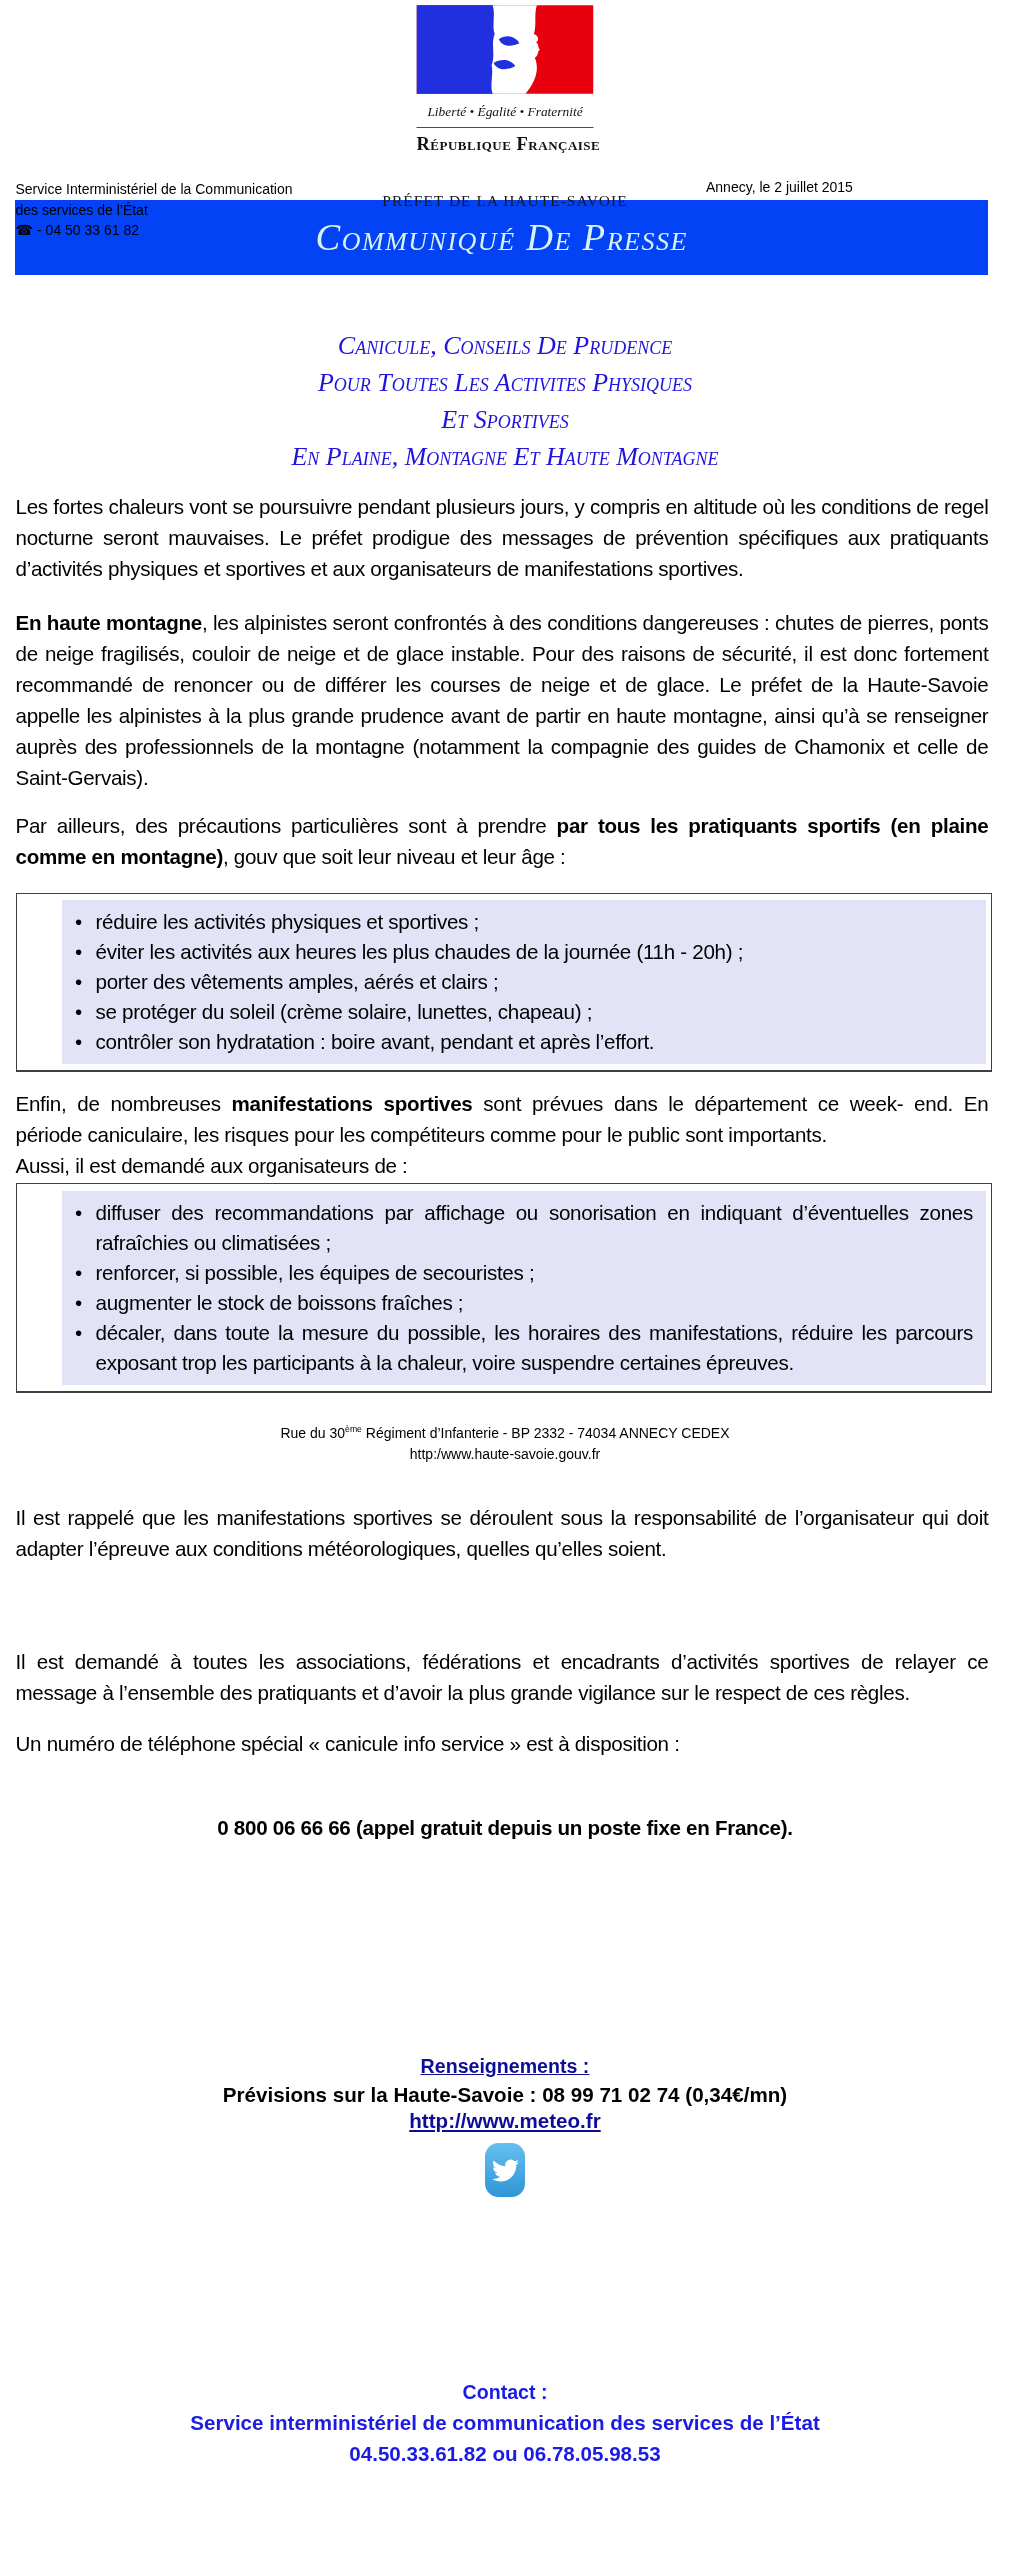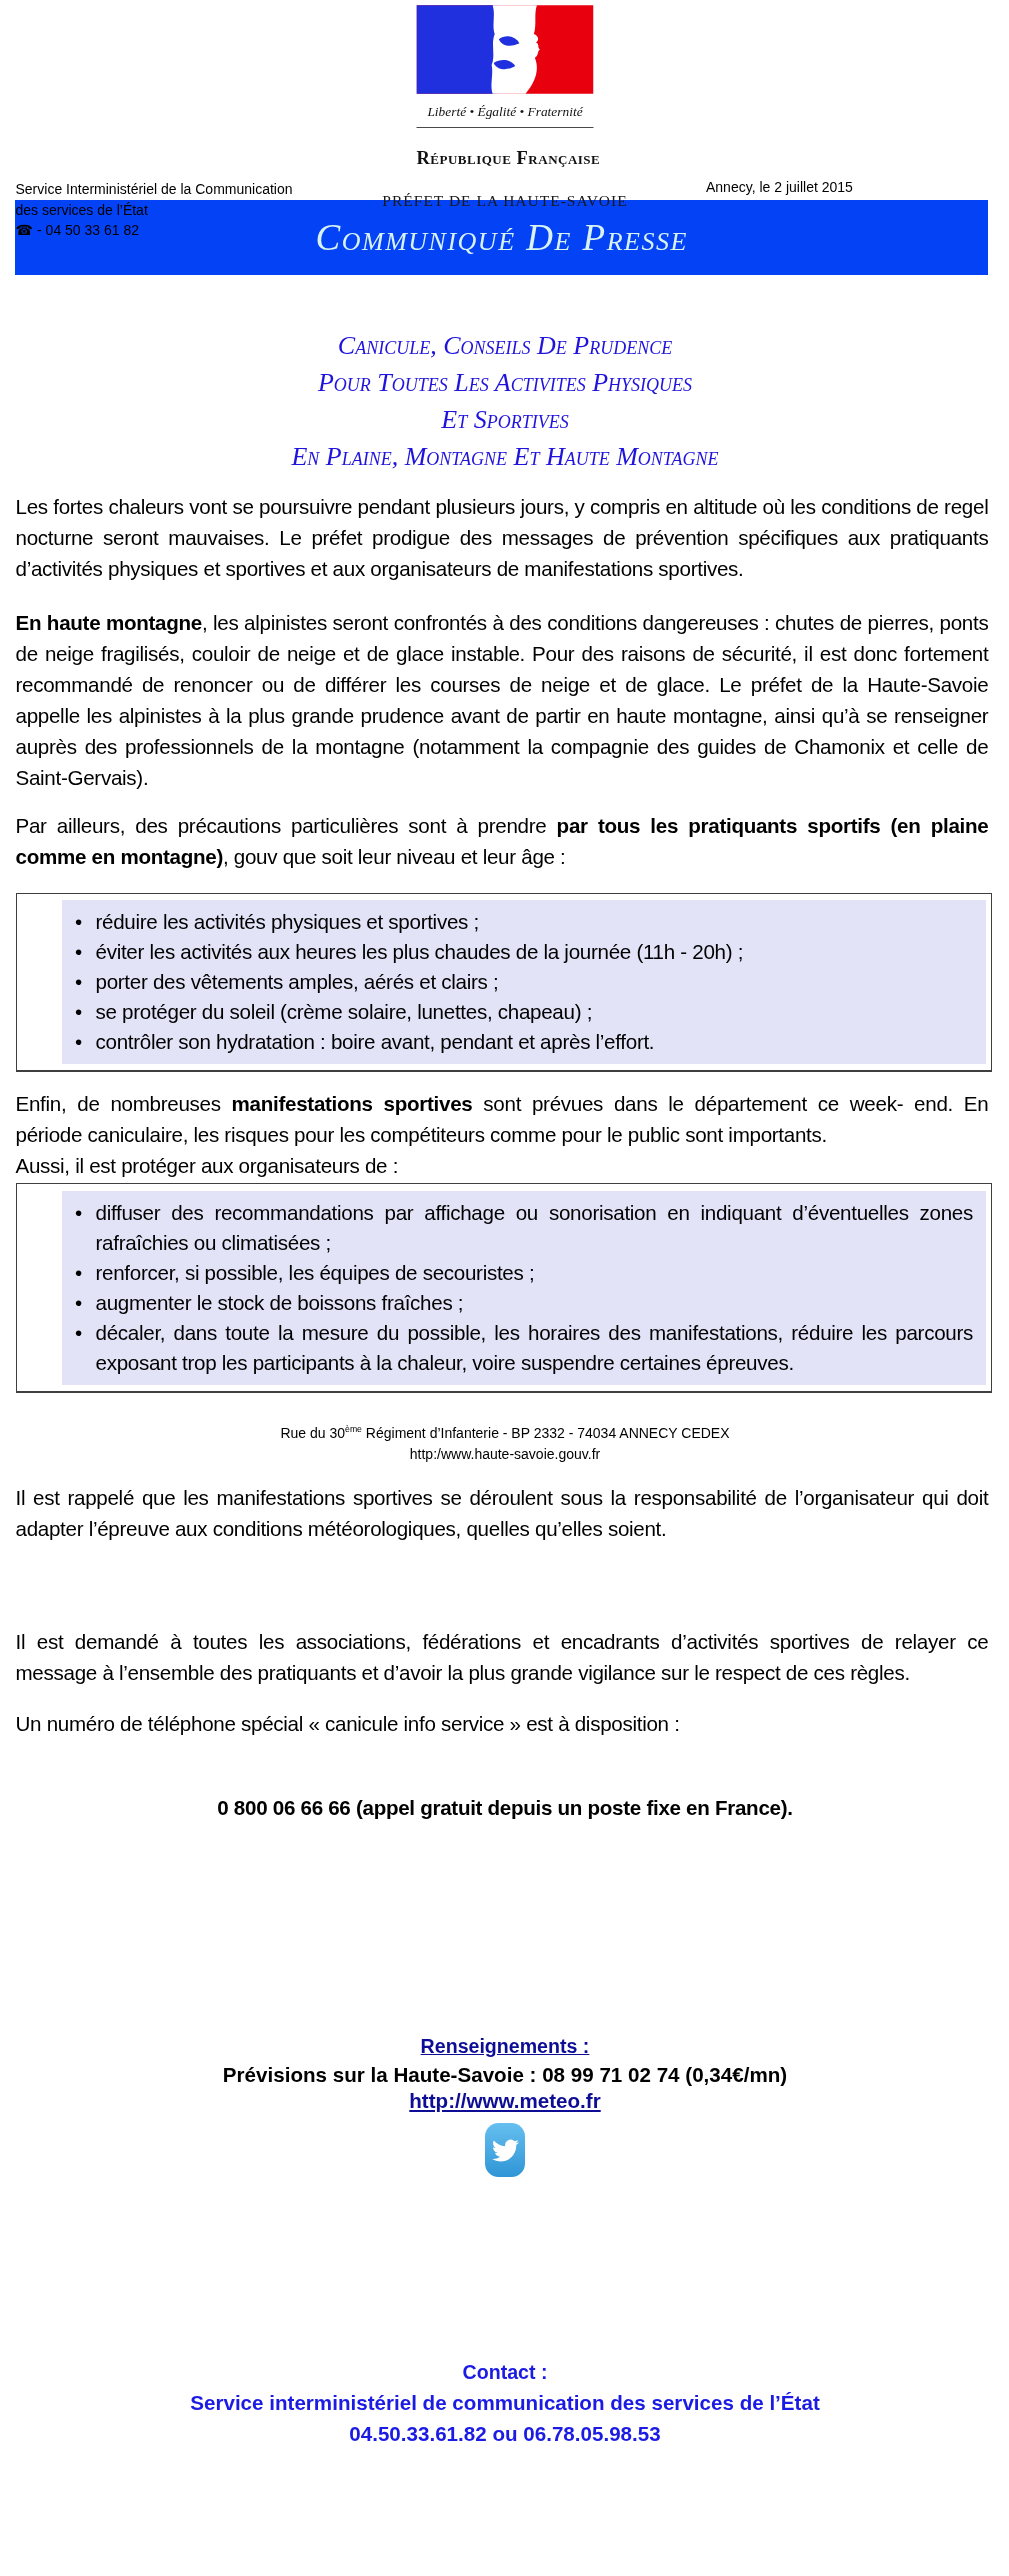--- a/index.html
+++ b/index.html
@@ -11,21 +11,21 @@
     font-family:"Liberation Sans",sans-serif;
     color:#000;
     overflow:hidden;
   }
   
   .header{position:relative;height:200px;}
   .logo-block{position:absolute;left:50%;top:5.2px;transform:translateX(-50%);width:177px;text-align:center;}
   .flag{display:block;width:177px;height:89px;}
   .motto{margin-top:10.3px;font-family:"Liberation Serif",serif;font-style:italic;font-size:13.4px;color:#111;white-space:nowrap;}
   .motto-rule{height:1.5px;background:#4a4a4a;margin-top:6.2px;}
-  .republique{margin-top:20px;font-family:"Liberation Serif",serif;font-weight:bold;font-variant:small-caps;font-size:18.5px;letter-spacing:0.5px;color:#111;white-space:nowrap;}
+  .republique{margin-top:6px;font-family:"Liberation Serif",serif;font-weight:bold;font-variant:small-caps;font-size:18.5px;letter-spacing:0.5px;color:#111;white-space:nowrap;}
   .prefet{position:absolute;top:192px;left:0;width:100%;text-align:center;font-family:"Liberation Serif",serif;font-size:15.5px;letter-spacing:1px;color:#1a1a1a;white-space:nowrap;}
   .service-block{position:absolute;left:15.5px;top:179px;font-size:14px;line-height:20.6px;}
   .service-block .phone-line{display:flex;align-items:center;gap:4.1px;}
   .dateline{position:absolute;left:706px;top:179px;font-size:14px;}
   
   .banner{
     margin:0 21.6px 0 15px;height:75px;
     background:var(--banner-bg,#0442F6);
     display:flex;align-items:center;justify-content:center;
   }
@@ -41,21 +41,21 @@
     font-weight:normal;
   }
   
   .para{
     margin:0 21.6px 0 15.5px;
     font-size:20.6px;line-height:31px;letter-spacing:-0.3px;
     text-align:justify;
   }
   .mt30{margin-top:15.5px;} .mt44{margin-top:23px;} .mt34{margin-top:17.5px;}
   .mt60{margin-top:16px;} .mt55{margin-top:20px;}
-  .mt160{margin-top:82px;} .mt50{margin-top:16px;}
+  .mt160{margin-top:82px;} .mt50{margin-top:36px;}
   
   .rulebox{
     margin:20.6px 18.5px 0 15.5px;
     border:1px solid var(--box-border,#3F3F3F);
     border-bottom-width:2.1px;
     padding:6.2px 4.1px 6.2px 0;
     background:#fff;
   }
   .rulebox.second{margin-top:2.1px;}
   .rulebox-inner{
@@ -168,21 +168,21 @@
           <span class="txt">se protéger du soleil (crème solaire, lunettes, chapeau) ;</span>
         </div>
         <div class="bullet">
           <span class="dot">•</span>
           <span class="txt">contrôler son hydratation : boire avant, pendant et après l’effort.</span>
         </div>
       </div>
   </div>
 
   <p class="para mt60"><span>Enfin, de nombreuses </span><b>manifestations sportives</b><span> sont prévues dans le département ce week- end. En période caniculaire, les risques pour les compétiteurs comme pour le public sont importants.</span></p>
-  <p class="para"><span>Aussi, il est protéger aux organisateurs de :</span></p>
+  <p class="para"><span>Aussi, il est demandé aux organisateurs de :</span></p>
 
   <div class="rulebox second">
     <div class="rulebox-inner">
         <div class="bullet">
           <span class="dot">•</span>
           <span class="txt">diffuser des recommandations par affichage ou sonorisation en indiquant d’éventuelles zones rafraîchies ou climatisées ;</span>
         </div>
         <div class="bullet">
           <span class="dot">•</span>
           <span class="txt">renforcer, si possible, les équipes de secouristes ;</span>

